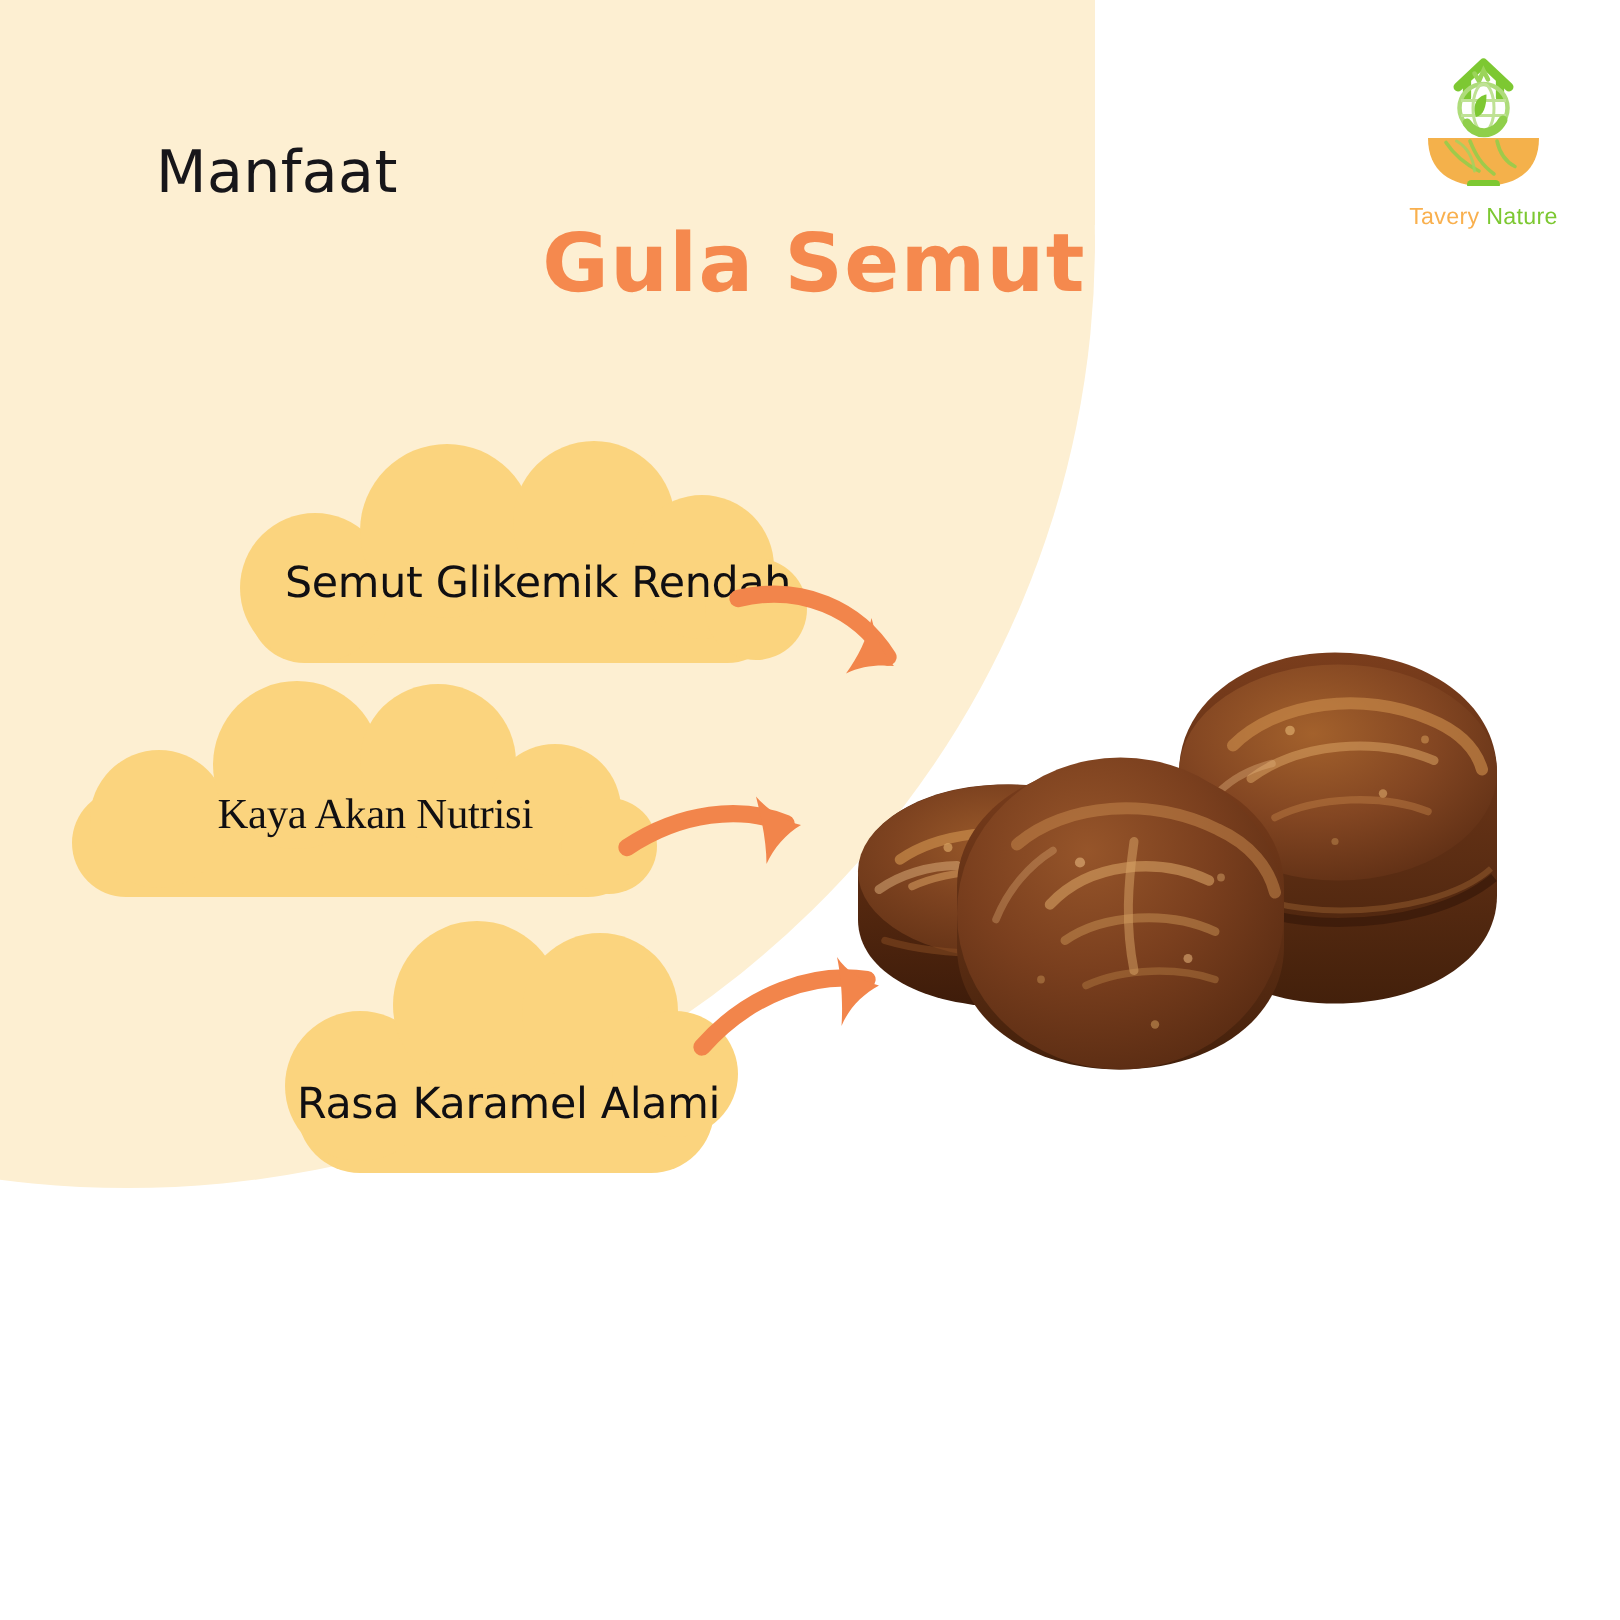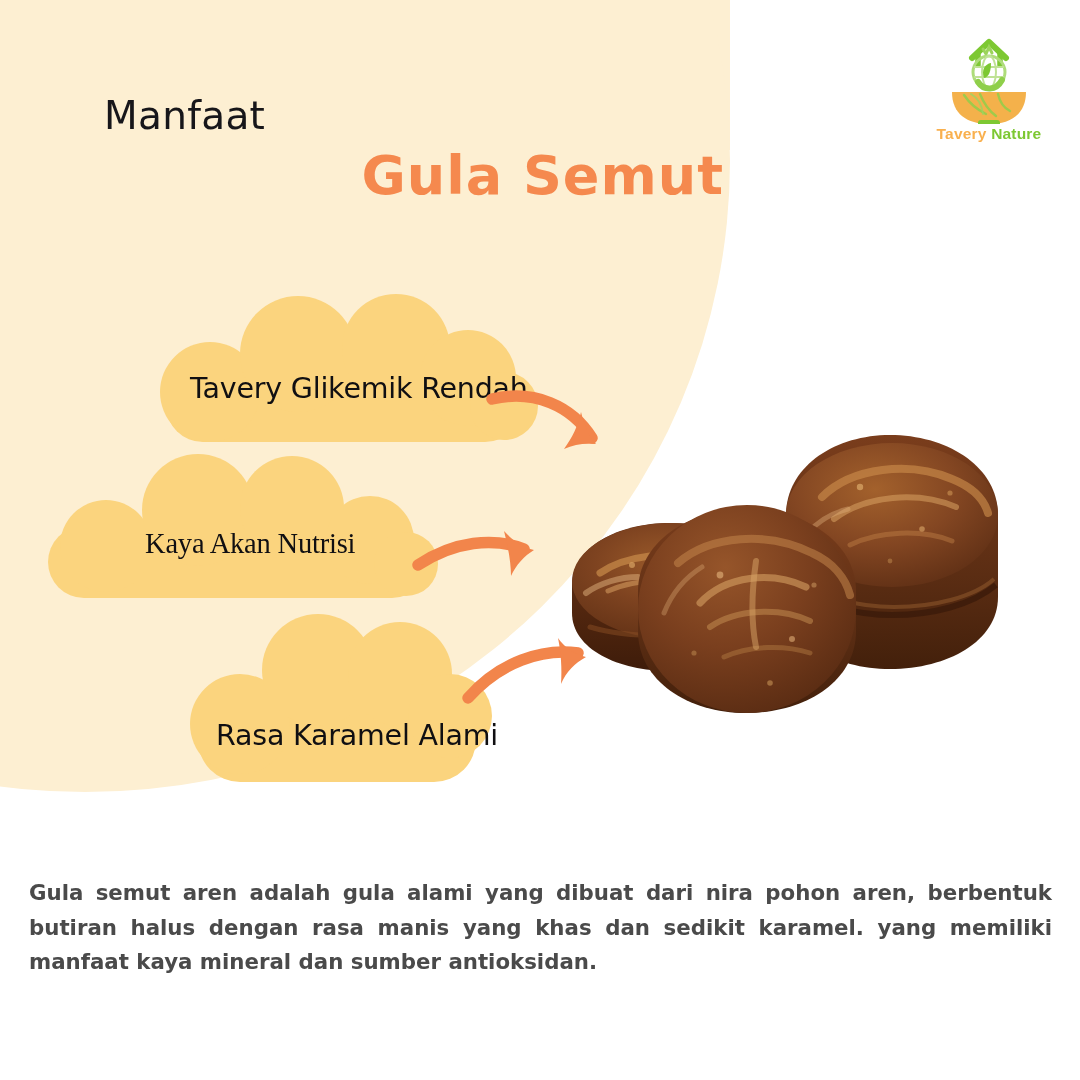--- a/index.html
+++ b/index.html
@@ -64,23 +64,23 @@
   
   .logo {
     position: absolute;
     right: 28px;
     top: 32px;
     width: 126px;
     text-align: center;
   }
   .logo-mark { width: 126px; height: 92px; display: block; }
   .logo-text {
-    margin-top: 1px;
+    margin-top: 12px;
     font-size: 15.5px;
-    font-weight: bold;
+    font-weight: normal;
     letter-spacing: 0.2px;
     white-space: nowrap;
   }
   .logo-text .t1 { color: #F9B04E; }
   .logo-text .t2 { color: #7DC832; }
 
   
   .cloud { position: absolute; }
   .cloud svg { display: block; overflow: visible; }
   .cloud-label {
@@ -158,21 +158,21 @@
     <svg width="392" height="152" viewBox="0 0 392 152">
       <g fill="#FBD47E">
         <rect x="18" y="72" width="356" height="74" rx="37"></rect>
         <circle cx="62" cy="96" r="50"></circle>
         <circle cx="150" cy="58" r="58"></circle>
         <circle cx="248" cy="52" r="54"></circle>
         <circle cx="320" cy="82" r="48"></circle>
         <circle cx="356" cy="110" r="34"></circle>
       </g>
     </svg>
-    <div class="cloud-label" style="left:42px; top:76px;">Tavery Glikemik Rendah</div>
+    <div class="cloud-label" style="left:42px; top:76px;">Semut Glikemik Rendah</div>
   </div>
 
   <div class="arrow" style="left:486px; top:386px;">
     <svg width="130" height="80" viewBox="0 0 130 80">
       <path d="M6 13 C48 3 86 20 106 52" fill="none" stroke="#F2854B" stroke-width="11.5" stroke-linecap="round"></path>
       <path d="M95 26 C98 38 102 50 110 58 C99 57 88 58 78 63 C86 52 92 40 95 26 Z" fill="#F2854B"></path>
     </svg>
   </div>
 
   <div class="cloud" style="left:88px; top:452px;">
@@ -199,21 +199,21 @@
   <div class="cloud" style="left:182px; top:612px;">
     <svg width="312" height="175" viewBox="0 0 312 175">
       <g fill="#FBD47E">
         <rect x="16" y="86" width="278" height="84" rx="42"></rect>
         <circle cx="58" cy="112" r="50"></circle>
         <circle cx="136" cy="58" r="56"></circle>
         <circle cx="218" cy="62" r="52"></circle>
         <circle cx="268" cy="104" r="42"></circle>
       </g>
     </svg>
-    <div class="cloud-label" style="left:34px; top:107px;">Rasa Karamel Alami</div>
+    <div class="cloud-label" style="left:16px; top:107px;">Rasa Karamel Alami</div>
   </div>
 
   <div class="arrow" style="left:462px; top:636px;">
     <svg width="150" height="72" viewBox="0 0 150 72">
       <path d="M6 62 C38 26 80 12 116 17" fill="none" stroke="#F2854B" stroke-width="11.5" stroke-linecap="round"></path>
       <path d="M96 2 C102 11 112 18 124 21 C113 27 104 36 99 48 C100 33 99 16 96 2 Z" fill="#F2854B"></path>
     </svg>
   </div>
 
   <div class="product">
@@ -285,15 +285,14 @@
         <path d="M104 218 C112 198 126 182 142 172" fill="none" stroke="#DFAF79" stroke-width="5" stroke-linecap="round" opacity="0.35"></path>
         <circle cx="160" cy="180" r="3.4" fill="#DFAE76" opacity="0.65"></circle>
         <circle cx="232" cy="244" r="3" fill="#DFAE76" opacity="0.6"></circle>
         <circle cx="210" cy="288" r="2.8" fill="#CE9A5B" opacity="0.55"></circle>
         <circle cx="134" cy="258" r="2.6" fill="#C28E52" opacity="0.5"></circle>
         <circle cx="254" cy="190" r="2.6" fill="#D2A065" opacity="0.5"></circle>
       </g>
     </svg>
   </div>
 
-  <div class="para">Gula semut aren adalah gula alami yang dibuat dari nira pohon aren, berbentuk butiran halus dengan rasa manis yang khas dan sedikit karamel. yang memiliki manfaat kaya mineral dan sumber antioksidan.</div>
 
 </div>
 
 </body></html>

